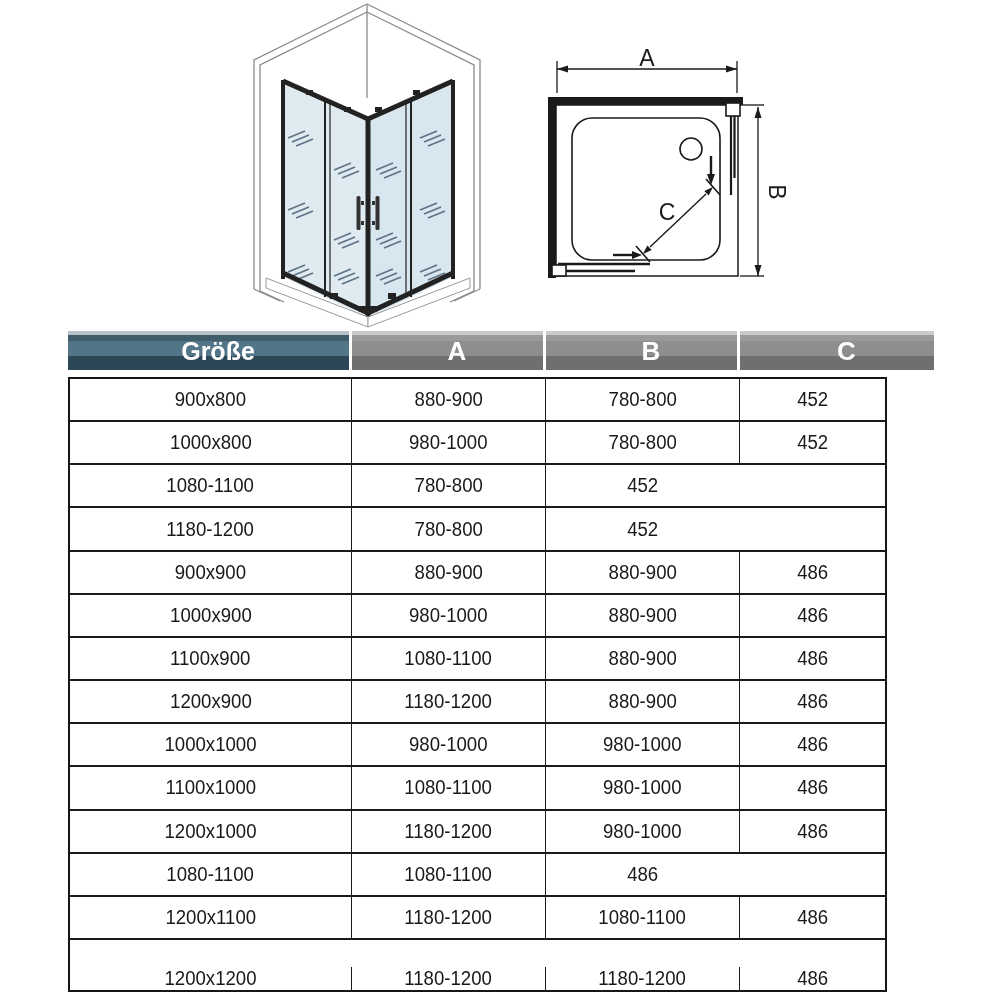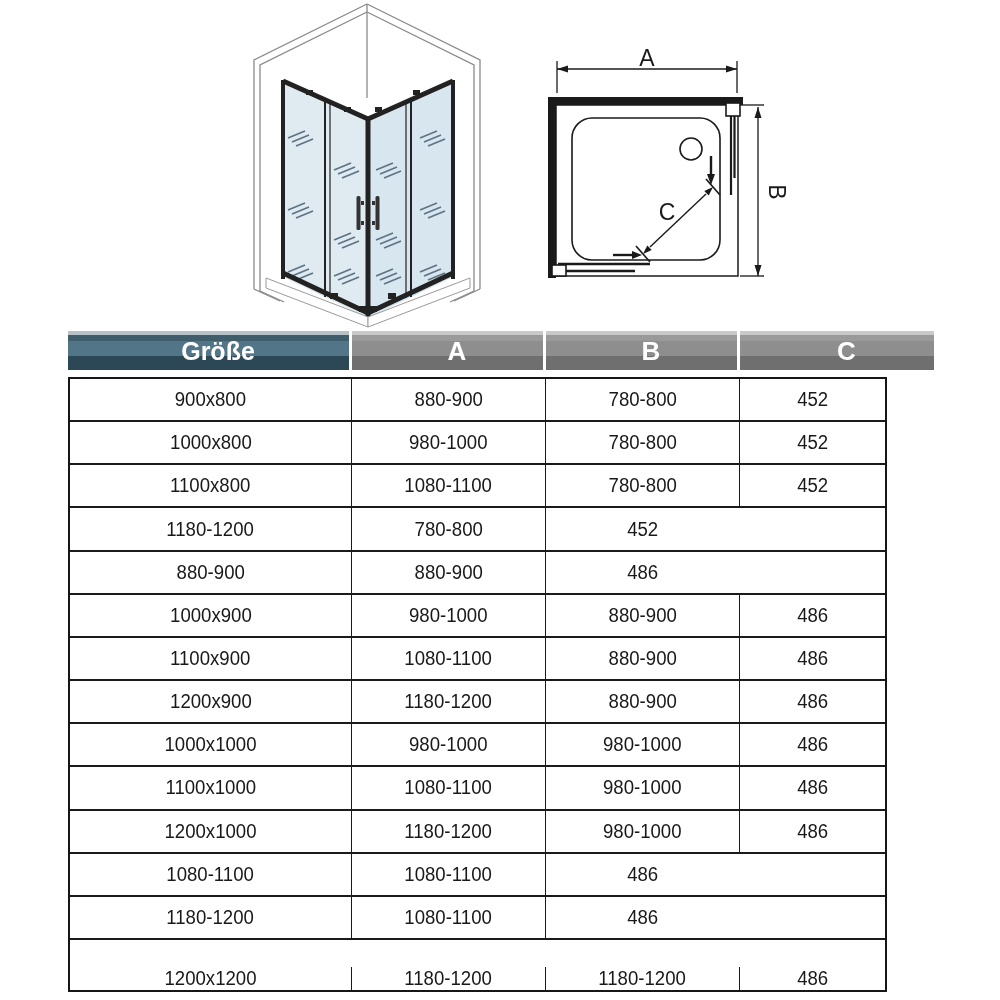--- a/index.html
+++ b/index.html
@@ -225,23 +225,20 @@
       </div>
       <div class="tcell">
         <span>780-800</span>
       </div>
       <div class="tcell">
         <span>452</span>
       </div>
     </div>
     <div class="trow">
       <div class="tcell">
-        <span>1100x800</span>
-      </div>
-      <div class="tcell">
         <span>1080-1100</span>
       </div>
       <div class="tcell">
         <span>780-800</span>
       </div>
       <div class="tcell">
         <span>452</span>
       </div>
     </div>
     <div class="trow">
@@ -250,20 +247,23 @@
       </div>
       <div class="tcell">
         <span>780-800</span>
       </div>
       <div class="tcell">
         <span>452</span>
       </div>
     </div>
     <div class="trow">
       <div class="tcell">
+        <span>900x900</span>
+      </div>
+      <div class="tcell">
         <span>880-900</span>
       </div>
       <div class="tcell">
         <span>880-900</span>
       </div>
       <div class="tcell">
         <span>486</span>
       </div>
     </div>
     <div class="trow">
@@ -356,20 +356,23 @@
       </div>
       <div class="tcell">
         <span>1080-1100</span>
       </div>
       <div class="tcell">
         <span>486</span>
       </div>
     </div>
     <div class="trow">
       <div class="tcell">
+        <span>1200x1100</span>
+      </div>
+      <div class="tcell">
         <span>1180-1200</span>
       </div>
       <div class="tcell">
         <span>1080-1100</span>
       </div>
       <div class="tcell">
         <span>486</span>
       </div>
     </div>
     <div class="trow">

